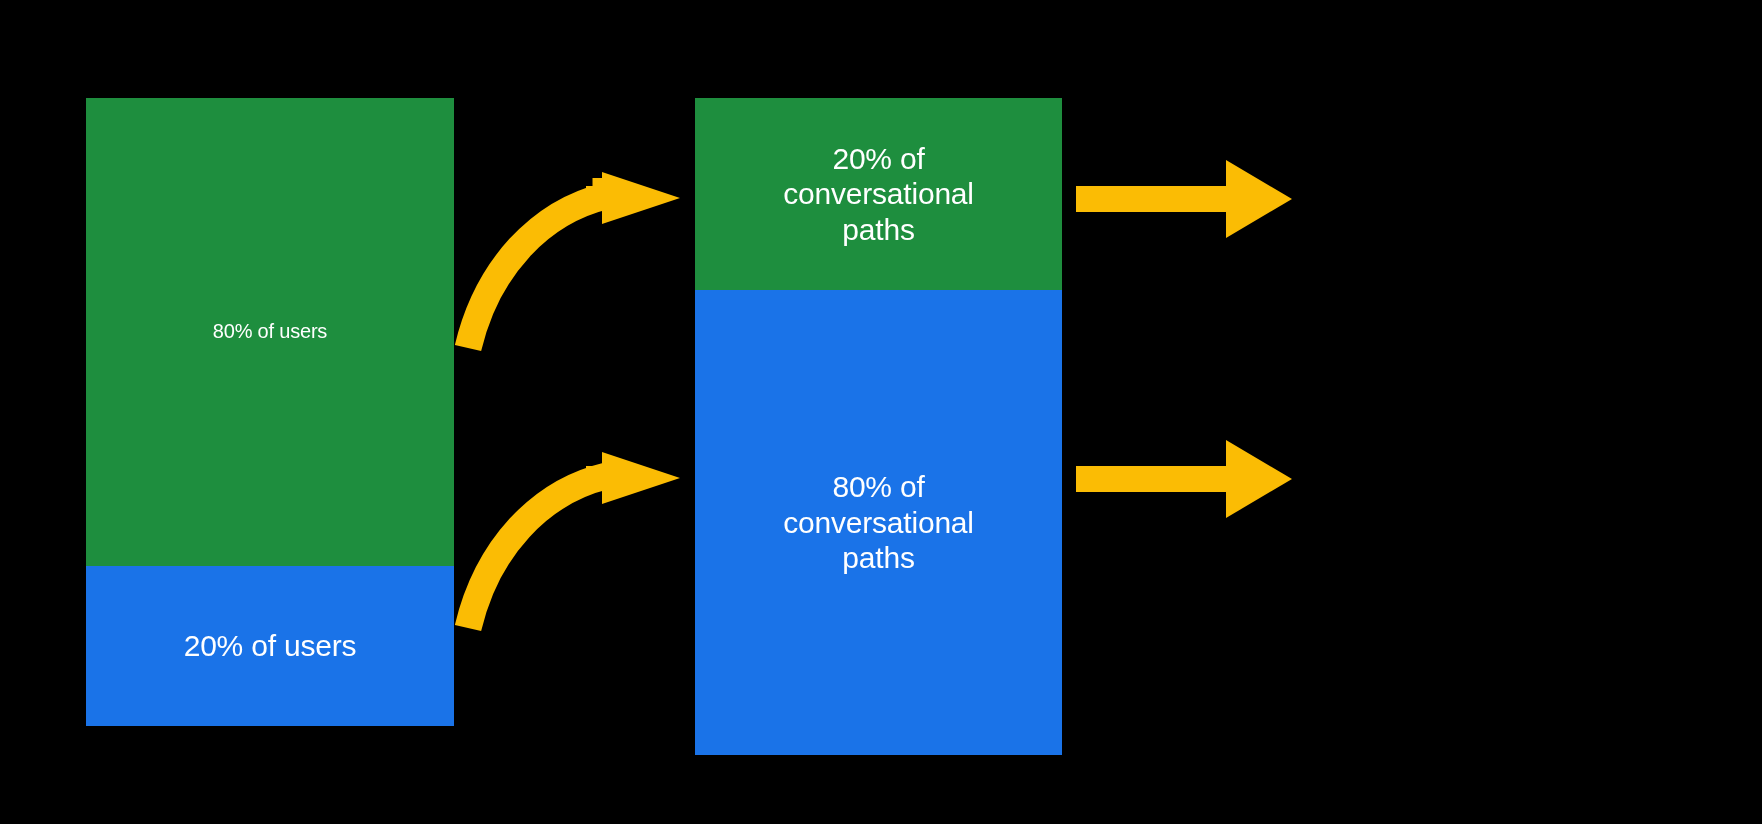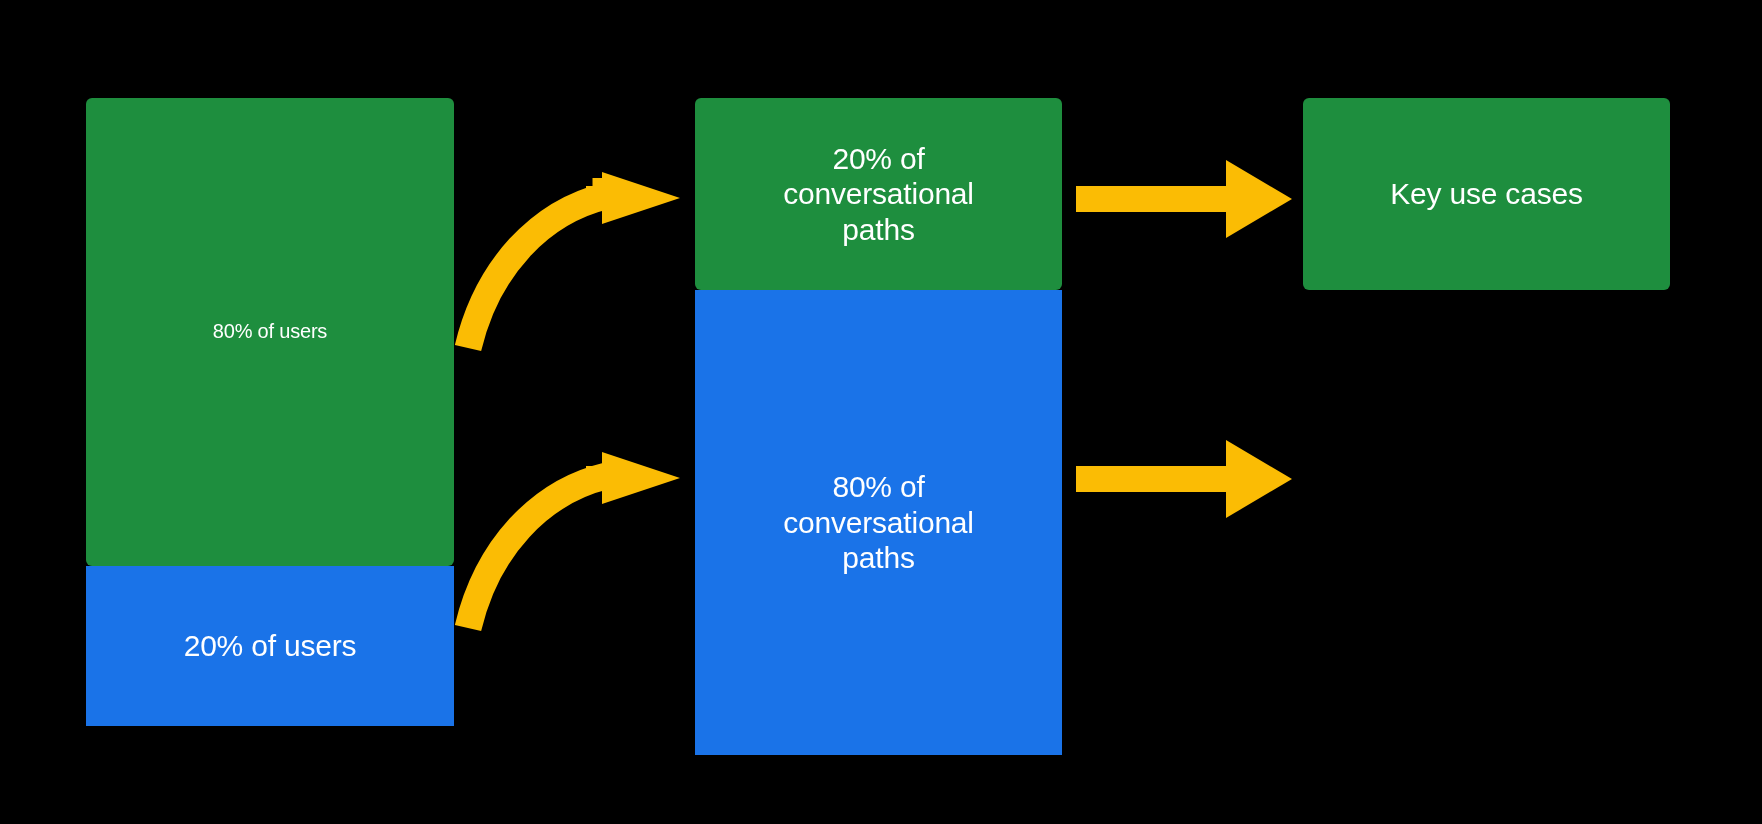--- a/index.html
+++ b/index.html
@@ -34,21 +34,21 @@
     line-height: 1.18;
     letter-spacing: -0.2px;
     -webkit-font-smoothing: antialiased;
   }
   .block .label {
     display: block;
     padding: 0 10px;
     white-space: pre-line;
   }
 
-  .green { background: #1E8E3E; border-radius: 6px; }
+  .green { background: #1E8E3E; }
   .blue  { background: #1A73E8; }
 
   
   #c1-green { left: 86px;  top: 98px;  width: 368px; height: 468px; font-size: 20px; }
   #c1-blue  { left: 86px;  top: 566px; width: 368px; height: 160px; font-size: 30px; }
 
   
   #c2-green { left: 695px; top: 98px;  width: 367px; height: 192px; font-size: 30px; }
   #c2-blue  { left: 695px; top: 290px; width: 367px; height: 465px; font-size: 30px; }
 
@@ -83,23 +83,20 @@
 conversational
 paths</span>
   </div>
 
   <div class="block blue" id="c2-blue">
     <span class="label">80% of
 conversational
 paths</span>
   </div>
 
-  <div class="block green" id="c3-green">
-    <span class="label">Key use cases</span>
-  </div>
 
 
   <svg id="arrows" viewBox="0 0 1762 824" width="1762" height="824">
 
     <g>
       <path d="M 468 348
                C 487 268, 540 212, 606 196
                L 606 178
                L 606 178" fill="none" stroke="#FBBC04" stroke-width="27" stroke-linecap="butt" stroke-linejoin="round"></path>
       <path d="M 602 172 L 680 198 L 602 224 Z" fill="#FBBC04"></path>

